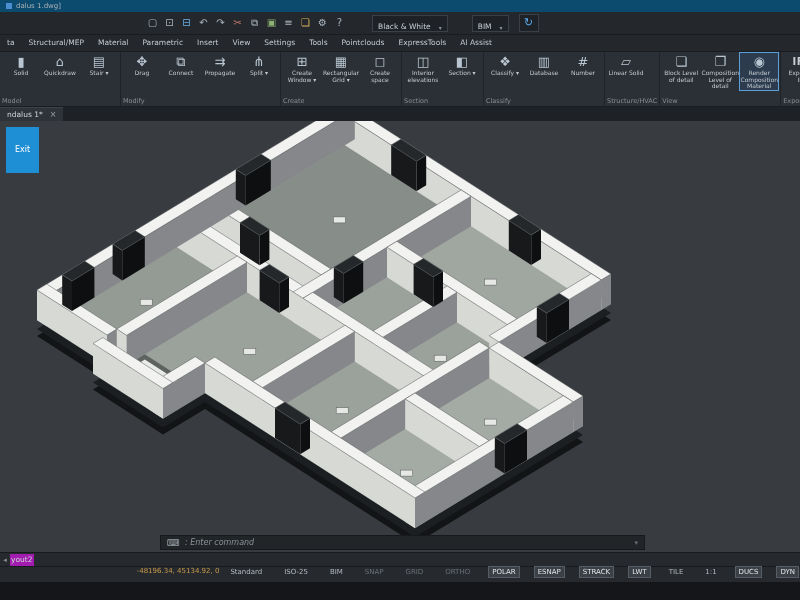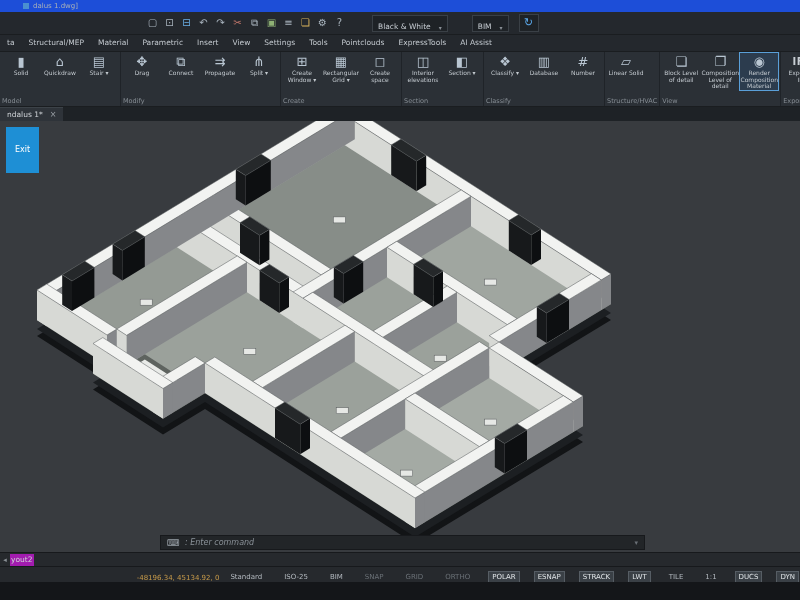--- a/index.html
+++ b/index.html
@@ -1,21 +1,21 @@
 <!DOCTYPE html>
 <html><head>
 <meta charset="utf-8">
 <style>
   html,body{margin:0;padding:0}
   body{width:800px;height:600px;overflow:hidden;background:#17191c;
        font-family:"DejaVu Sans",sans-serif;color:#c6ccd2;-webkit-font-smoothing:antialiased}
   .app{display:flex;flex-direction:column;width:800px;height:600px}
 
-  .titlebar{height:12px;background:#1d4ed8;font-size:7px;line-height:12px;
-            padding-left:23px;color:#aab1b7;display:flex;align-items:center;gap:4px}
+  .titlebar{height:12px;background:#0c4a6e;font-size:7px;line-height:12px;
+            padding-left:6px;color:#aab1b7;display:flex;align-items:center;gap:4px}
   .appicon{width:6px;height:6px;background:#4a8fd0;display:inline-block}
 
   .qat{height:22px;background:#24282d;border-bottom:1px solid #1a1d20;
        display:flex;align-items:center;padding:0 6px}
   .qspacer{width:138px}
   .qicon{width:17px;height:16px;font-size:10px;line-height:16px;text-align:center;
          color:#a9b4be;cursor:default}
   .dropdown{height:15px;background:#1e2226;border:1px solid #3a4046;font-size:7.5px;
             padding:0 5px;display:flex;align-items:flex-end;gap:8px;color:#c8ced4;margin-left:24px}
   .dropdown .arrow{font-size:6px;color:#8a9096}
@@ -51,21 +51,21 @@
   .cmd-kbd{font-size:9px;color:#9aa1a8}
   .cmd-prompt{font-style:italic}
   .cmd-expand{margin-left:auto;color:#6a7076;font-size:7px}
 
   .layoutbar{height:13px;background:#26292d;border-top:1px solid #17191c;
              display:flex;align-items:center;font-size:7.5px}
   .lscroll{width:10px;text-align:center;color:#8a9096;font-size:7px}
   .ltab{background:#a21caf;padding:0 1px;line-height:12px;color:#cfd3d7}
 
   .statusbar{height:15px;background:#26292d;border-top:1px solid #17191c;display:flex;
-             align-items:flex-end;justify-content:flex-end;font-size:7px;gap:1px;padding-right:2px}
+             align-items:flex-start;justify-content:flex-end;font-size:7px;gap:1px;padding-right:2px}
   .coords{color:#c89b4a;margin-right:7px}
   .sitem{padding:1px 3px;color:#b4bac0;white-space:nowrap}
   .sitem.off{color:#6b7177}
   .sitem.on{background:#3a4046;outline:1px solid #565d64;color:#e0e4e7}
 
   .taskbar{height:18px;background:#141619}
 </style>
 </head>
 <body>
 

